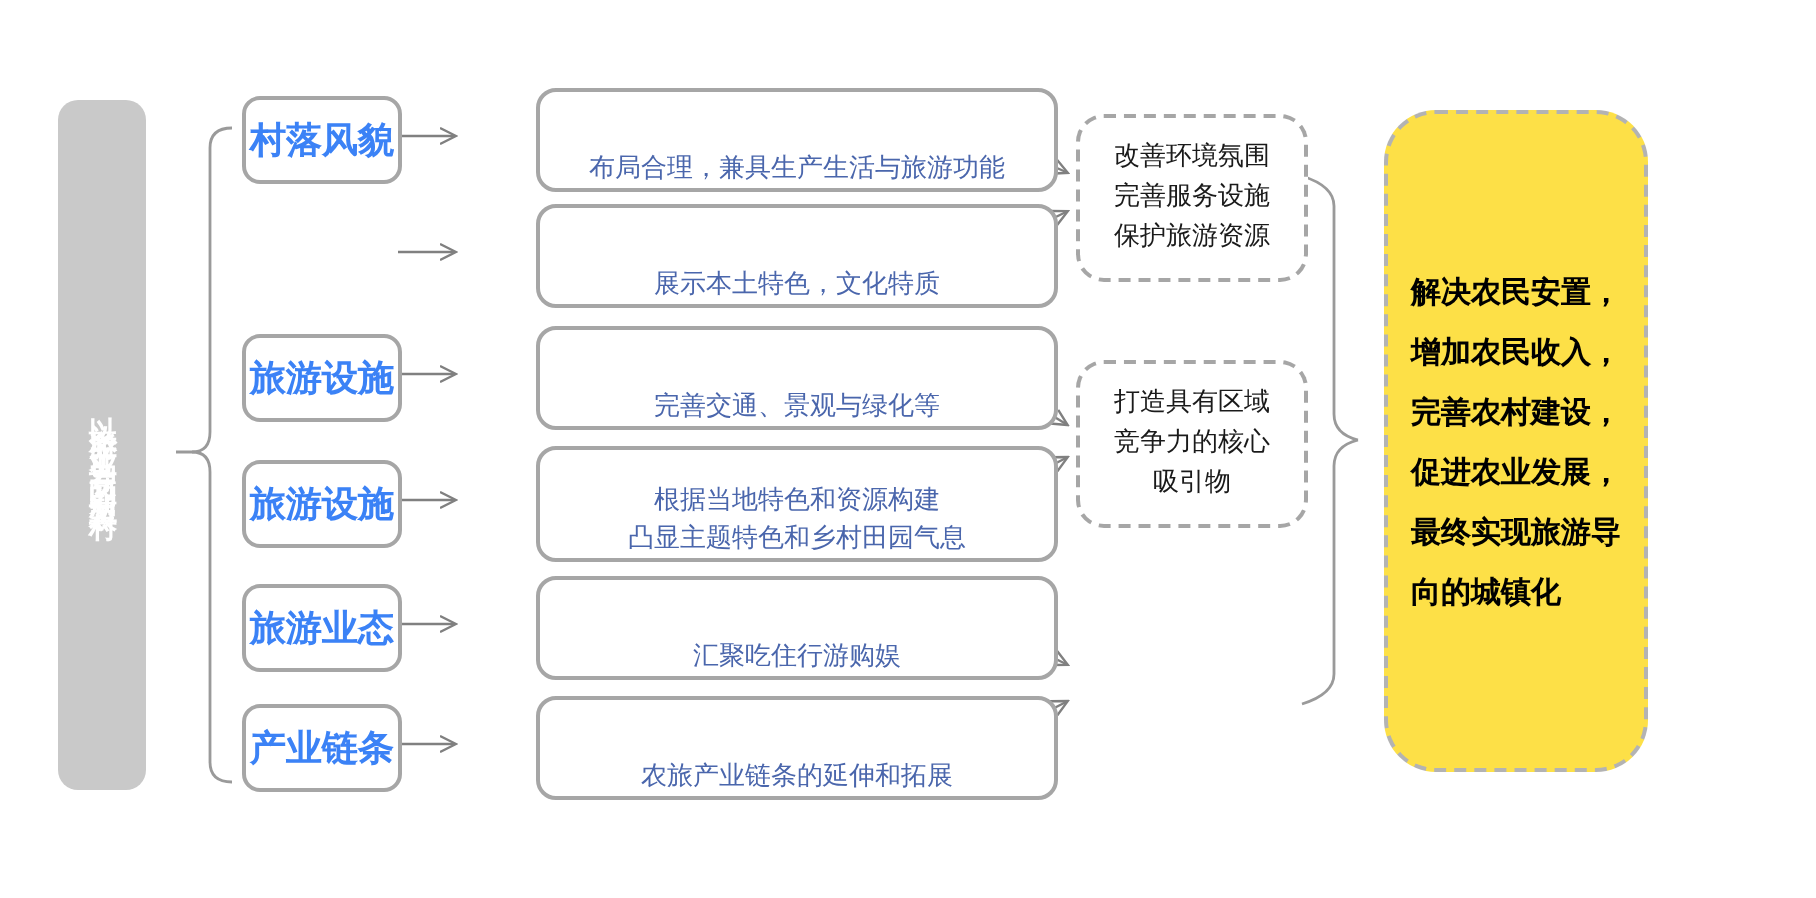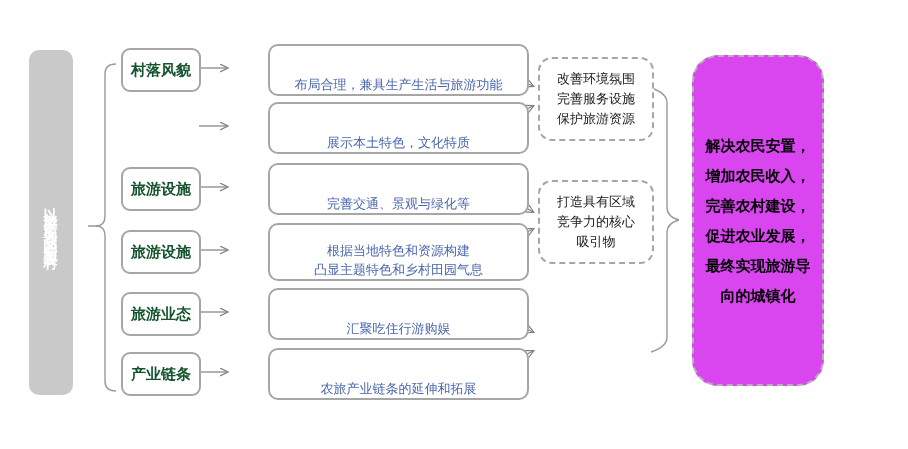--- a/index.html
+++ b/index.html
@@ -12,41 +12,41 @@
     position:absolute;left:29px;top:50px;width:44px;height:345px;
     background:#c9c9c9;border-radius:10px;
     display:flex;align-items:center;justify-content:center;
     color:#ffffff;font-size:14px;font-weight:bold;
     writing-mode:vertical-rl;text-orientation:upright;letter-spacing:4px;
   }
   .label-box{
     position:absolute;left:121px;width:76px;height:40px;
     background:#fff;border:2px solid #a6a6a6;border-radius:9px;
     display:flex;align-items:center;justify-content:center;
-    color:#14532d;font-size:15px;font-weight:bold;white-space:nowrap;
+    color:#3b82f6;font-size:18px;font-weight:bold;white-space:nowrap;
   }
   .desc-box{
     position:absolute;left:244px;width:257px;height:48px;
     background:#fff;border:2px solid #a6a6a6;border-radius:10px;
     display:flex;align-items:flex-end;justify-content:center;text-align:center;
     color:#4a66ac;font-size:13px;line-height:19px;white-space:pre-line;margin-left:24px;
   }
   .r1l{top:48px}.r2l{top:106px}.r3l{top:167px}.r4l{top:230px}.r5l{top:292px}.r6l{top:352px}
   .r1d{top:44px}.r2d{top:102px}.r3d{top:163px}.r4d{top:223px;height:54px}.r5d{top:288px}.r6d{top:348px}
   .outcome-box{
     position:absolute;left:538px;width:112px;height:80px;
     background:#fff;border:2px dashed #a6a6a6;border-radius:14px;
     display:flex;align-items:center;justify-content:center;text-align:center;
     color:#1a1a1a;font-size:13px;line-height:20px;white-space:pre-line;
   }
   .o1{top:57px}.o2{top:180px}.o3{top:303px}
   .final-box{
     position:absolute;left:692px;top:55px;width:128px;height:327px;
-    background:#d946ef;border:2px dashed #b3b3b3;border-radius:26px;
-    display:flex;align-items:center;justify-content:center;text-align:center;
+    background:#fde047;border:2px dashed #b3b3b3;border-radius:26px;
+    display:flex;align-items:center;justify-content:center;
     color:#000;font-size:15px;font-weight:bold;line-height:30px;white-space:pre-line;
   }
 </style>
 </head>
 <body>
 
 <div id="canvas">
 
   <svg id="connectors" viewBox="0 0 908 449" xmlns="http://www.w3.org/2000/svg">
     <defs>

